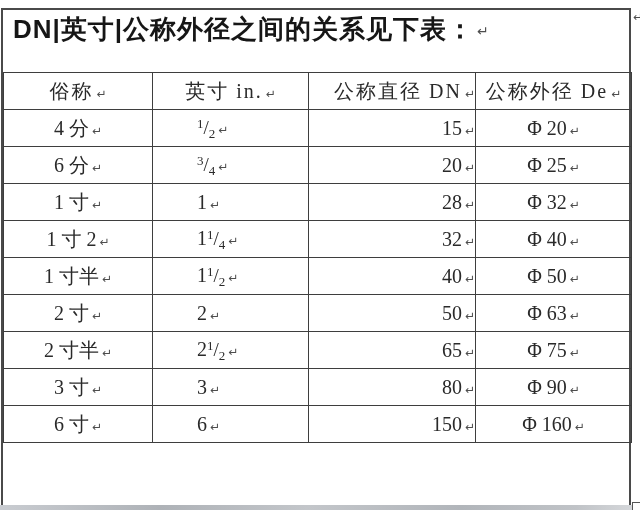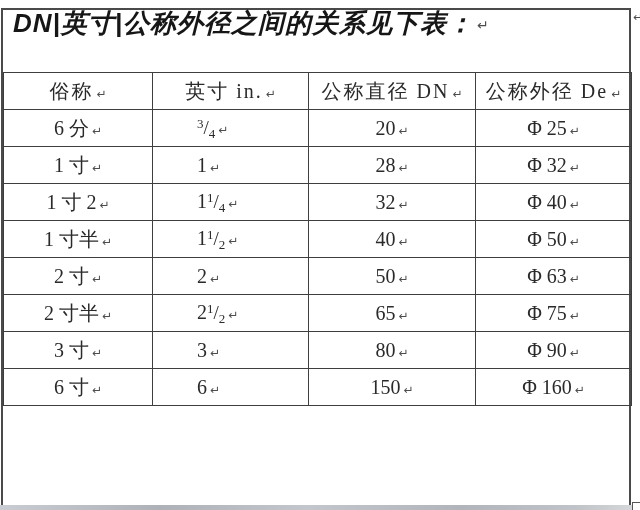--- a/index.html
+++ b/index.html
@@ -10,24 +10,24 @@
   }
   
   .frame{
     position:absolute;left:1px;top:8px;width:630px;height:502px;
     box-sizing:border-box;
     border-top:2px solid #4a4a4a;
     border-left:2px solid #4a4a4a;
     border-right:2px solid #4a4a4a;
   }
   .title{
-    position:absolute;left:13px;top:7px;width:600px;
+    position:absolute;left:13px;top:13px;width:600px;
     font-family:"Liberation Sans","DejaVu Sans",sans-serif;
     font-weight:bold;font-size:26px;line-height:32px;
-    letter-spacing:1px;color:#161616;white-space:nowrap;font-style:italic;
+    letter-spacing:1px;color:#161616;white-space:nowrap;
   }
   .pmark{
     font-family:"DejaVu Sans",sans-serif;
     font-size:12px;color:#4d4d4d;margin-left:3px;
     font-weight:normal;letter-spacing:0;
   }
   .title .pmark{font-size:14px;position:relative;top:-2px;}
   .tr-mark{position:absolute;left:633px;top:10px;margin:0;}
   table.sizes{
     position:absolute;left:3px;top:72px;width:628px;
@@ -36,21 +36,21 @@
   }
   .sizes th,.sizes td{
     border:1.5px solid #3e3e3e;
     height:36px;padding:0;font-weight:normal;
     color:#2a2a2a;overflow:hidden;white-space:nowrap;
   }
   .sizes th{letter-spacing:2px;}
   .c0{text-align:center;}
   td.c1{text-align:left;padding-left:44px;}
   th.c1{text-align:center;padding-left:0;}
-  .c2{text-align:center;}
+  .c2{text-align:right;}
   .c3{text-align:center;padding-right:6px;}
   .fr-num{font-size:13px;vertical-align:6px;}
   .fr-den{font-size:13px;vertical-align:-4px;}
   .fr-slash{font-size:19px;}
   .bottom-strip{
     position:absolute;left:0;top:505px;width:640px;height:5px;
     background:linear-gradient(90deg,#c9ccd1,#aeb2b7 25%,#c3c6ca 48%,#b1b5ba 72%,#c0c3c7 90%,#d8dadd);
   }
   .resize-handle{
     position:absolute;left:632px;top:502px;width:9px;height:9px;
@@ -77,20 +77,26 @@
   </colgroup>
   <thead>
     <tr>
       <th class="c0"><span>俗称</span><span class="pmark">↵</span></th>
       <th class="c1"><span>英寸 in.</span><span class="pmark">↵</span></th>
       <th class="c2"><span>公称直径 DN</span><span class="pmark">↵</span></th>
       <th class="c3"><span>公称外径 De</span><span class="pmark">↵</span></th>
     </tr>
   </thead>
   <tbody>
+      <tr>
+        <td class="c0"><span>4 分</span><span class="pmark">↵</span></td>
+        <td class="c1"><span></span><span class="fr-num">1</span><span class="fr-slash">/</span><span class="fr-den">2</span><span class="pmark">↵</span></td>
+        <td class="c2"><span>15</span><span class="pmark">↵</span></td>
+        <td class="c3"><span>Φ 20</span><span class="pmark">↵</span></td>
+      </tr>
       <tr>
         <td class="c0"><span>6 分</span><span class="pmark">↵</span></td>
         <td class="c1"><span></span><span class="fr-num">3</span><span class="fr-slash">/</span><span class="fr-den">4</span><span class="pmark">↵</span></td>
         <td class="c2"><span>20</span><span class="pmark">↵</span></td>
         <td class="c3"><span>Φ 25</span><span class="pmark">↵</span></td>
       </tr>
       <tr>
         <td class="c0"><span>1 寸</span><span class="pmark">↵</span></td>
         <td class="c1"><span>1</span><span class="pmark">↵</span></td>
         <td class="c2"><span>28</span><span class="pmark">↵</span></td>

